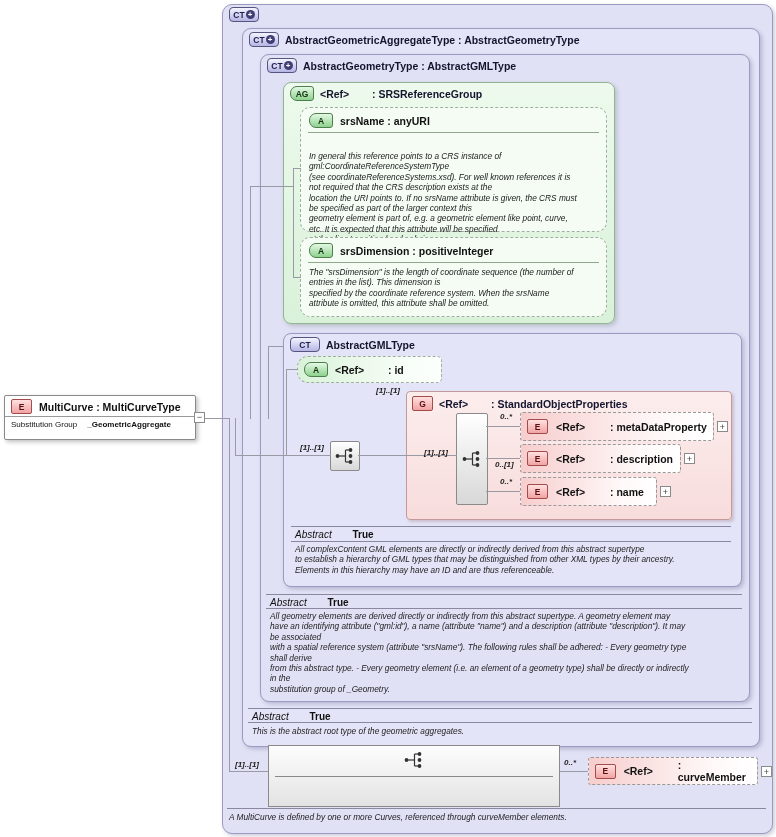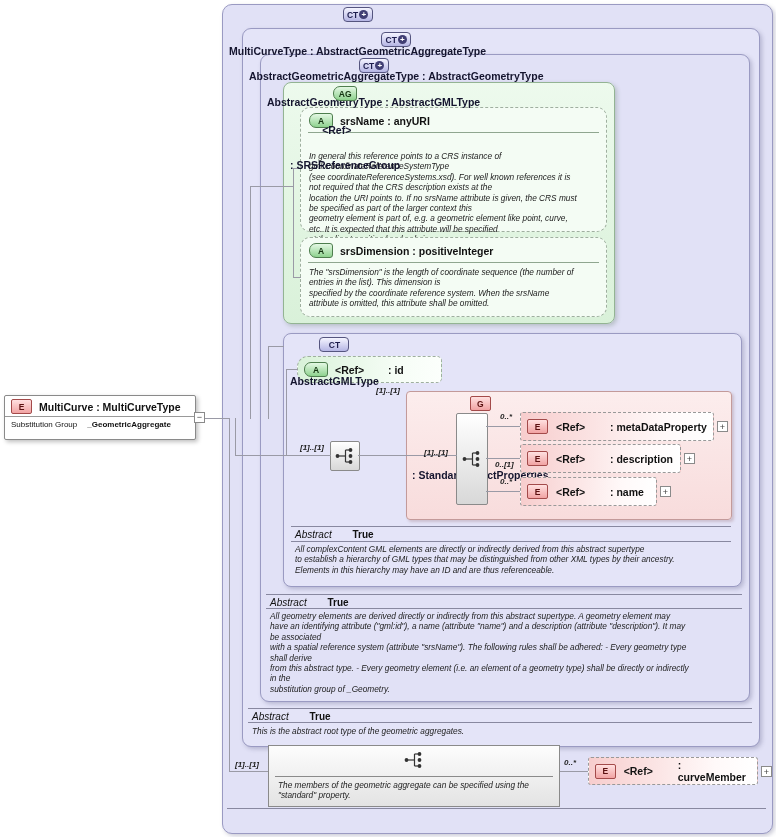--- a/index.html
+++ b/index.html
@@ -21,21 +21,21 @@
          padding:0 6px;font-weight:bold;font-size:10.5px;}
   .idbox{position:absolute;background:linear-gradient(90deg,#D9F2D9,#F6FDF6 70%,#FCFFFC);
          border:1px dashed #9FAF9F;border-radius:11px 5px 5px 11px;display:flex;align-items:center;gap:7px;
          padding:0 6px;font-weight:bold;font-size:10.5px;}
   .seqbox{position:absolute;background:linear-gradient(180deg,#FFFFFF,#D8D8D8);border:1px solid #8a8a8a;
           border-radius:2px;display:flex;align-items:center;justify-content:center;}
   .membox{position:absolute;background:linear-gradient(180deg,#FDFDFD,#E3E3E3);border:1px solid #8a8a8a;}
   .leftbox{position:absolute;background:#FFFFFF;border:1px solid #8a8a8a;border-radius:2px;
            box-shadow:2px 2px 4px rgba(0,0,0,.25);}
   
-  .hdr{position:absolute;display:flex;align-items:center;gap:23px;font-weight:bold;font-size:10.5px;color:#14142e;flex-direction:column;}
+  .hdr{position:absolute;display:flex;align-items:center;gap:6px;font-weight:bold;font-size:10.5px;color:#14142e;}
   .b-ct{display:inline-flex;align-items:center;justify-content:center;gap:1px;min-width:24px;height:13px;
         padding:0 2px;border:1px solid #55557F;border-radius:4px;color:#1d1d4d;
         background:linear-gradient(180deg,#F4F4FF,#B5B5E4);font-weight:bold;font-size:8.5px;}
   .ctplus{display:inline-flex;align-items:center;justify-content:center;width:9px;height:9px;border-radius:50%;
           background:#403E74;color:#fff;font-size:8px;line-height:8px;font-weight:bold;}
   .b-green{display:inline-flex;align-items:center;justify-content:center;min-width:16px;height:13px;padding:0 3px;
            border:1px solid #4E7E4E;border-radius:7px 3px 3px 7px;color:#12320F;
            background:linear-gradient(180deg,#E4F8E4,#8ED28E);font-weight:bold;font-size:8.5px;}
   .b-pink{display:inline-flex;align-items:center;justify-content:center;width:19px;height:13px;
           border:1px solid #A34A4A;border-radius:2px;color:#5A1010;
@@ -173,21 +173,20 @@
   <div class="hl" style="left:486px;top:426px;width:34px;height:1px;"></div>
   <div class="hl" style="left:486px;top:458px;width:34px;height:1px;"></div>
   <div class="hl" style="left:486px;top:491px;width:34px;height:1px;"></div>
   <div class="hl" style="left:558px;top:771px;width:31px;height:1px;"></div>
 
   <div class="hdr" style="left:229px;top:7px;">
     <span class="b-ct">
         <span>CT</span>
         <span class="ctplus">+</span>
       </span>
-    <span>MultiCurveType : AbstractGeometricAggregateType</span>
   </div>
   <div class="hdr" style="left:249px;top:32px;">
     <span class="b-ct">
         <span>CT</span>
         <span class="ctplus">+</span>
       </span>
     <span>AbstractGeometricAggregateType : AbstractGeometryType</span>
   </div>
   <div class="hdr" style="left:267px;top:58px;">
     <span class="b-ct">
@@ -255,34 +254,33 @@
           <line x1="5" y1="10" x2="11.5" y2="10" stroke="#333" stroke-width="1.2"></line>
         <line x1="11.5" y1="4" x2="11.5" y2="16" stroke="#333" stroke-width="1.2"></line>
         <line x1="11.5" y1="4" x2="15.5" y2="4" stroke="#333" stroke-width="1.2"></line>
           <line x1="11.5" y1="16" x2="15.5" y2="16" stroke="#333" stroke-width="1.2"></line>
         <circle cx="16.5" cy="4" r="1.9" fill="#333"></circle>
           <circle cx="16.5" cy="10" r="1.9" fill="#333"></circle>
           <circle cx="16.5" cy="16" r="1.9" fill="#333"></circle>
       </svg>
     </div>
     <div style="height:1px;background:#8a8a8a;margin:2px 6px 2px 6px;"></div>
-    <div class="doc" style="position:static;padding:1px 9px;">The members of the geometric aggregate can be specified using the
-"standard" property.</div>
   </div>
   <div class="card" style="left:235px;top:760px;">[1]..[1]</div>
   <div class="card" style="left:564px;top:758px;">0..*</div>
 
   <div class="elbox" style="left:588px;top:757px;width:170px;height:28px;box-sizing:border-box;">
     <span class="b-pink">E</span>
     <span class="ref">&lt;Ref&gt;</span>
     <span>: curveMember</span>
   </div>
   <div class="plusbox" style="left:761px;top:766px;">+</div>
 
   <div class="rule" style="left:227px;top:808px;width:539px;"></div>
+  <div class="doc" style="left:229px;top:812px;">A MultiCurve is defined by one or more Curves, referenced through curveMember elements.</div>
 
   <div class="leftbox" style="left:4px;top:395px;width:190px;height:43px;">
     <div style="display:flex;align-items:center;gap:7px;padding:3px 6px 2px 6px;border-bottom:1px solid #999;font-weight:bold;font-size:10.5px;">
       <span class="b-pink">E</span>
       <span>MultiCurve : MultiCurveType</span>
     </div>
     <div class="subrow">
       <span class="sl">Substitution Group</span>
       <span class="sv">_GeometricAggregate</span>
     </div>

